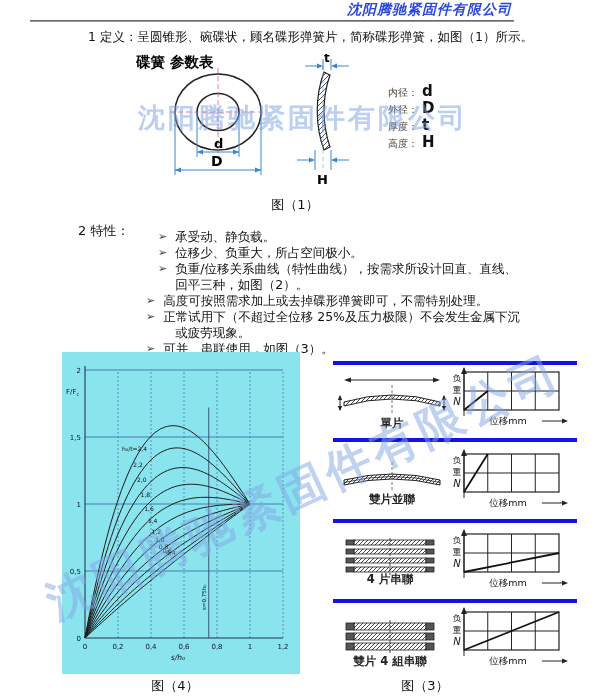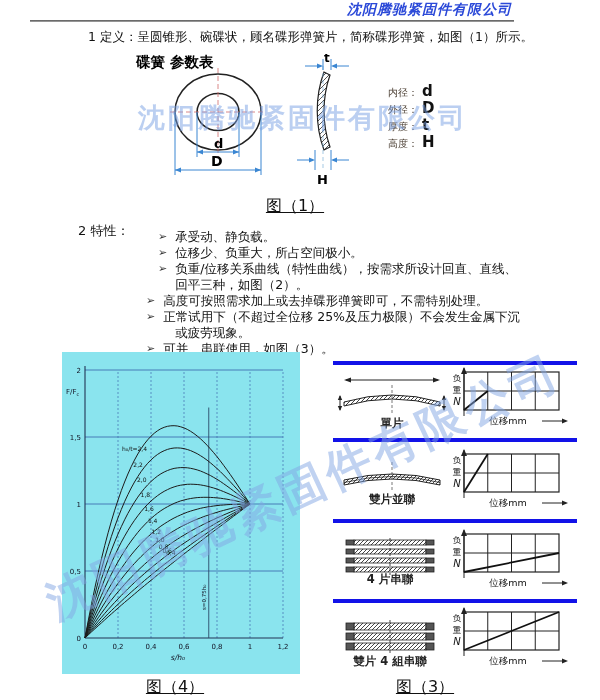--- a/index.html
+++ b/index.html
@@ -7,21 +7,21 @@
         font-family:"DejaVu Sans",sans-serif;color:#111;}
   .abs{position:absolute;}
   #company{top:1px;right:88px;font-size:14px;font-weight:bold;font-style:italic;letter-spacing:1px;}
   #hrule{left:30px;top:20px;width:484px;height:2px;background:linear-gradient(#555,#aaa);}
   #def{left:88px;top:29px;font-size:12.5px;white-space:nowrap;}
   #fig1box{left:100px;top:54px;}
   #params{left:388px;top:82px;}
   .prow{height:17px;line-height:17px;}
   .plabel{font-size:10px;color:#4b3f33;}
   .pvalue{font-size:15px;font-weight:bold;color:#111;margin-left:4px;}
-  .caption{font-size:16px;text-align:center;width:90px;text-decoration:underline;}
+  .caption{font-size:13px;text-align:center;width:90px;}
   #cap1{left:250px;top:196px;}
   #cap2{left:130px;top:677px;}
   #cap3{left:380px;top:677px;}
   #feathead{left:78px;top:216px;font-size:13px;margin-top:6px;}
   .bullet{position:absolute;display:flex;font-size:12.5px;line-height:16px;white-space:nowrap;}
   .bullet .arr{font-size:11px;color:#333;margin-right:8px;line-height:16px;}
   #fig2box{left:62px;top:352px;width:238px;height:322px;background:#8ae4ee;}
   .sep{left:333px;width:244px;height:3.5px;}
   .panel-label{font-size:11.5px;font-weight:600;text-align:center;width:112px;color:#222;}
   .wm{pointer-events:none;white-space:nowrap;z-index:6;}

